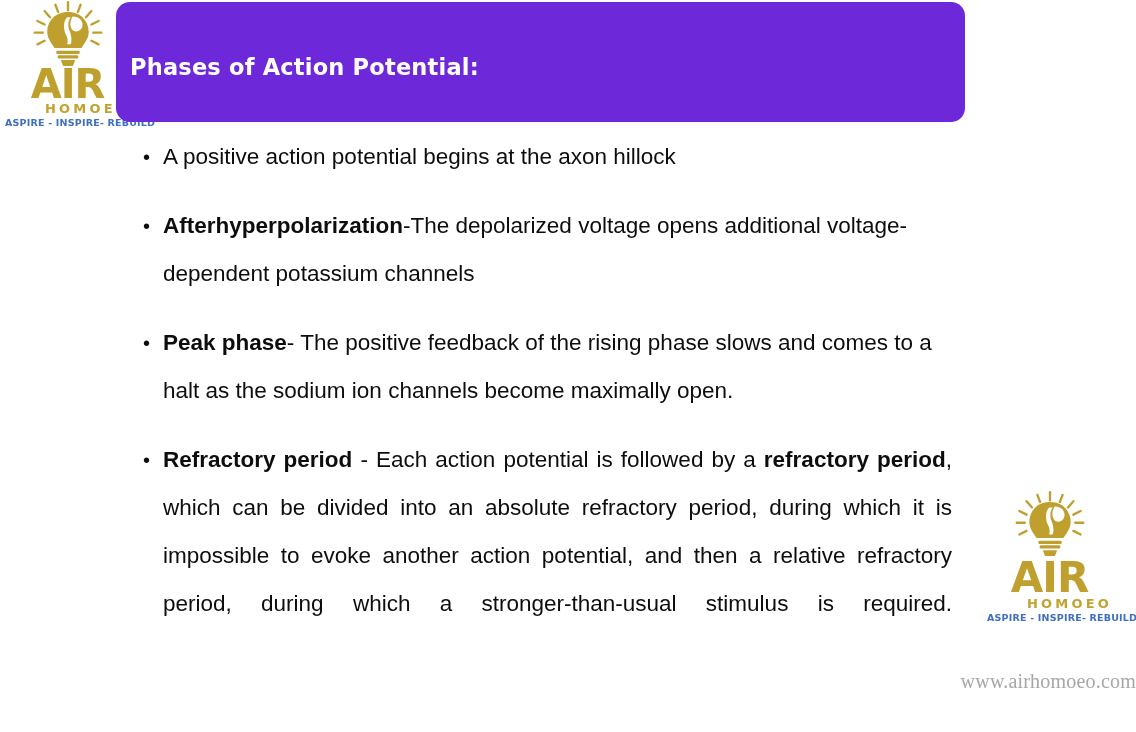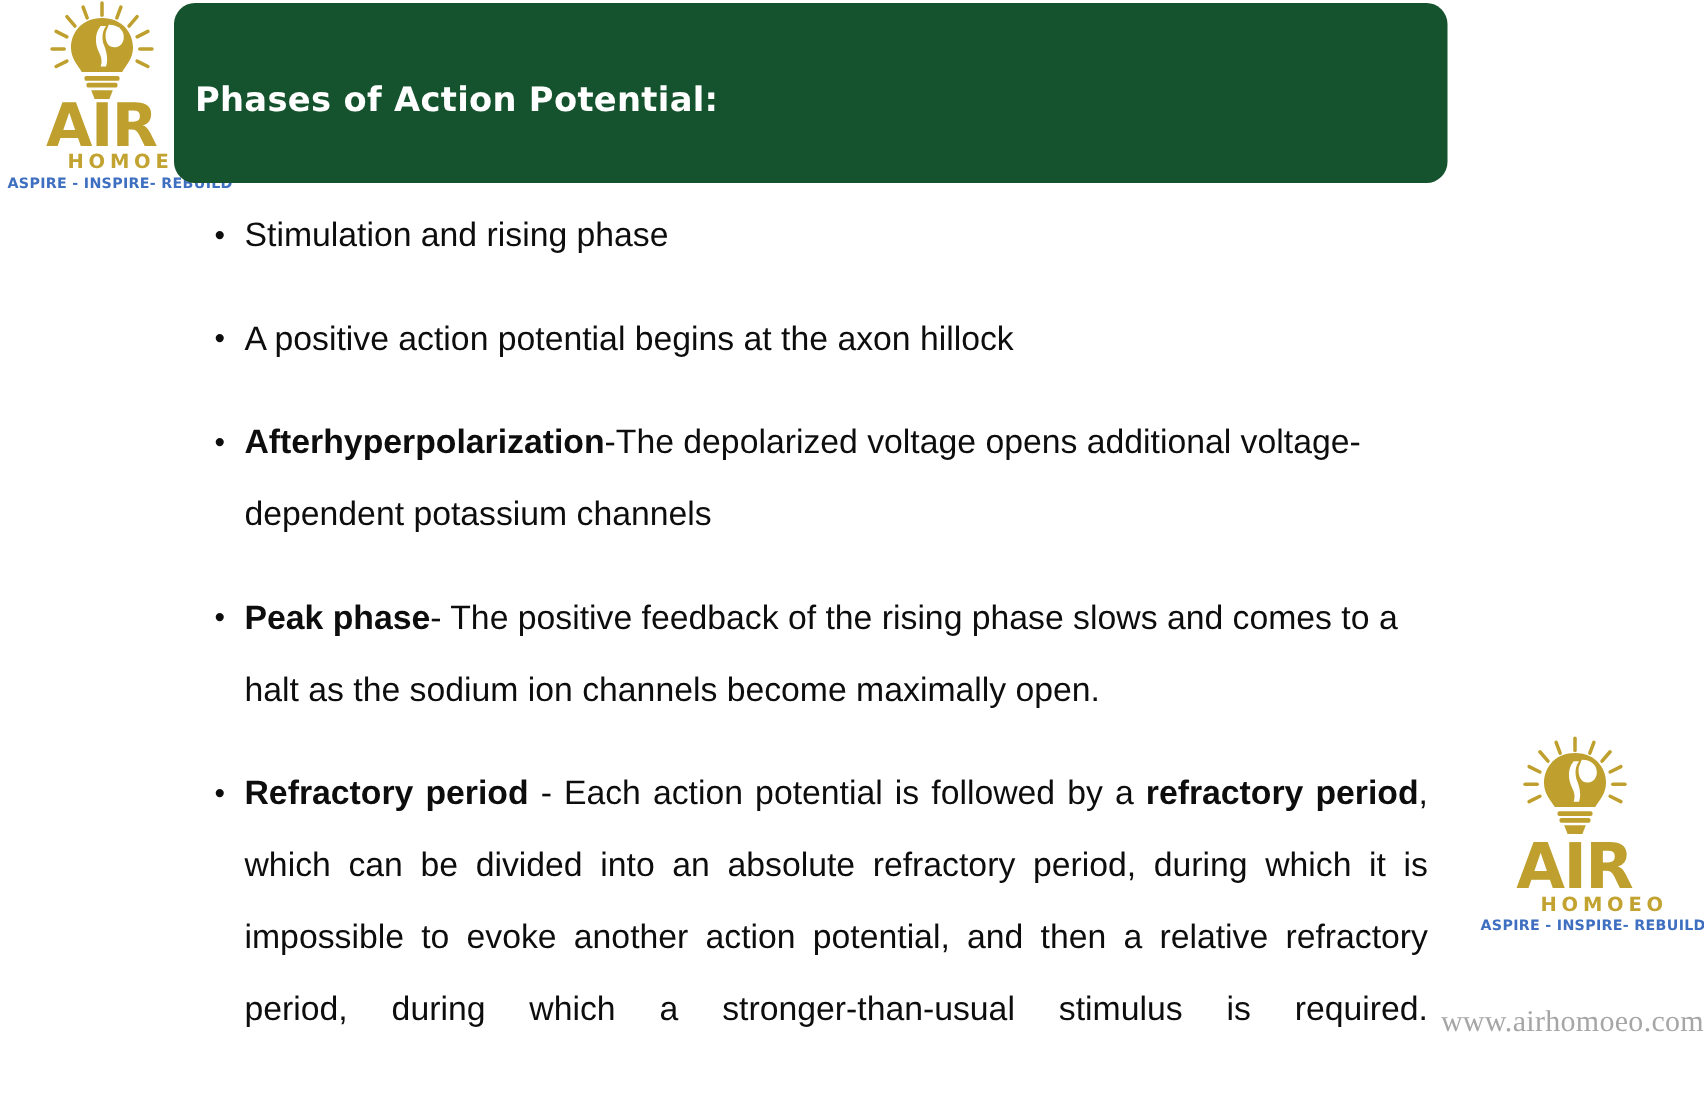--- a/index.html
+++ b/index.html
@@ -93,21 +93,21 @@
     white-space: nowrap;
   }
 
   
   .title-banner {
     position: absolute;
     left: 116px;
     top: 2px;
     width: 849px;
     height: 120px;
-    background: #14532d;
+    background: #6d28d9;
     border-radius: 14px;
     box-sizing: border-box;
   }
   .title-text {
     position: absolute;
     left: 14px;
     top: 52px;
     color: #ffffff;
     font-family: "DejaVu Sans", sans-serif;
     font-weight: 700;
@@ -194,21 +194,20 @@
       <div class="logo-homoeo">HOMOEO</div>
       <div class="logo-tagline">ASPIRE - INSPIRE- REBUILD</div>
     </div>
   </div>
 
   <div class="title-banner">
     <div class="title-text">Phases of Action Potential:</div>
   </div>
 
   <div class="body-list" id="bullet-list">
-      <div class="bullet-row"><span>Stimulation and rising phase</span></div>
       <div class="bullet-row"><span>A positive action potential begins at the axon hillock</span></div>
       <div class="bullet-row"><b>Afterhyperpolarization</b><span>-The depolarized voltage opens additional voltage-dependent potassium channels</span></div>
       <div class="bullet-row"><b>Peak phase</b><span>- The positive feedback of the rising phase slows and comes to a halt as the sodium ion channels become maximally open.</span></div>
       <div class="bullet-row justified"><b>Refractory period</b><span> - Each action potential is followed by a </span><b>refractory period</b><span>, which can be divided into an absolute refractory period, during which it is impossible to evoke another action potential, and then a relative refractory period, during which a stronger-than-usual stimulus is required.</span><span class="para-end" style="display: inline-block; width: 100%; height: 0px;"></span></div>
     </div>
 
   <div class="logo watermark">
     <div class="logo-inner">
       <svg class="logo-bulb" viewBox="0 0 100 74" aria-hidden="true">
         <g stroke="#bfa02e" stroke-width="2.6" stroke-linecap="round">

